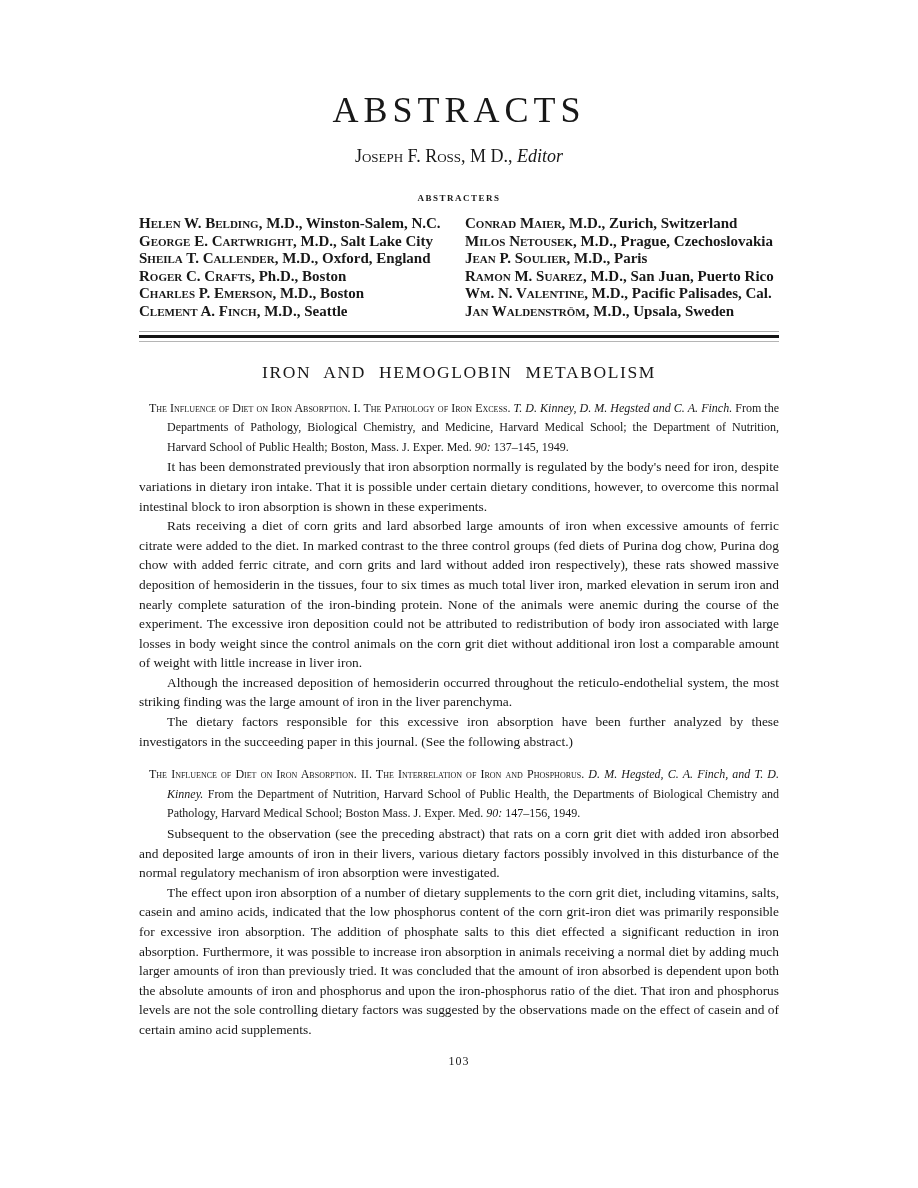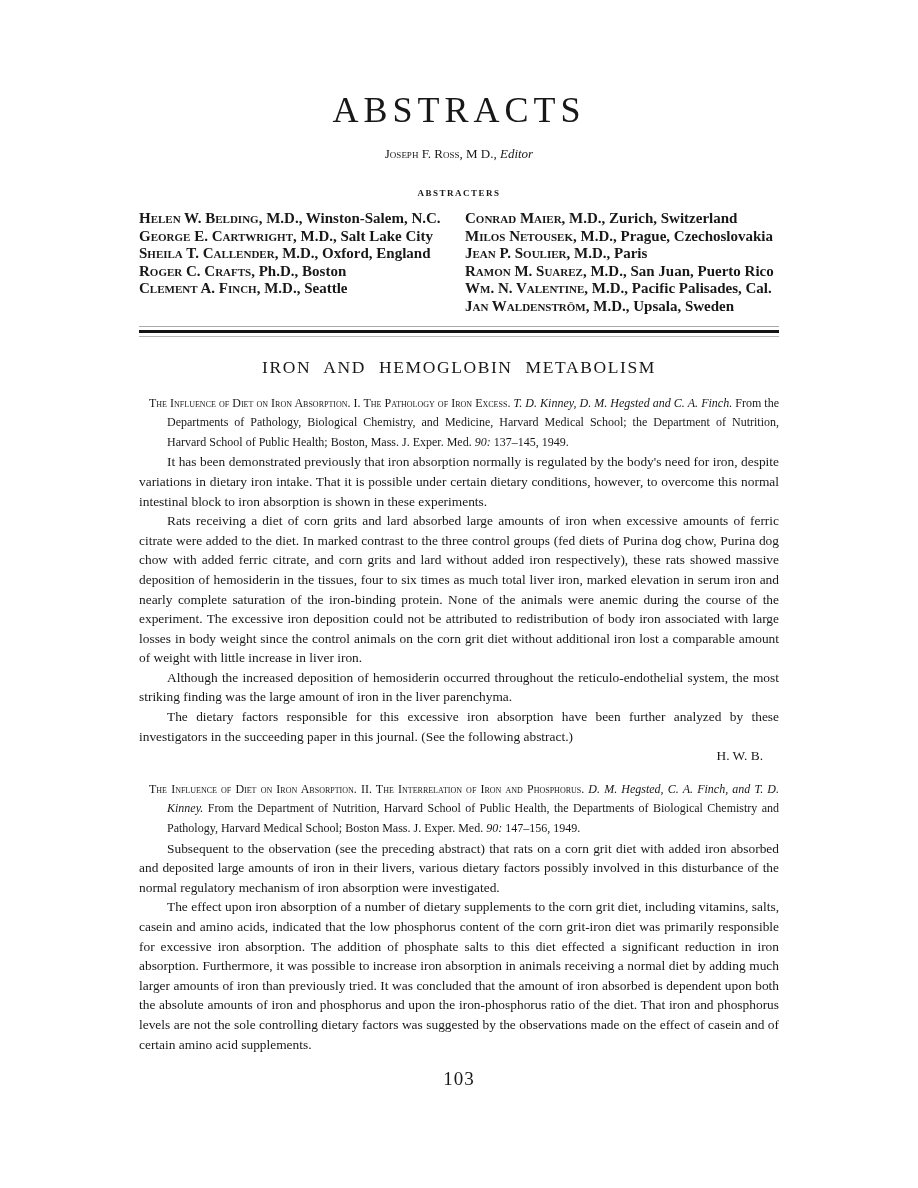--- a/index.html
+++ b/index.html
@@ -22,21 +22,21 @@
   .title {
     margin: 0;
     font-size: 36px;
     font-weight: normal;
     letter-spacing: 5px;
     text-align: center;
   }
   .editor-line {
     margin-top: 15px;
     text-align: center;
-    font-size: 13px;
+    font-size: 18px;
   }
   .sc { font-variant: small-caps; }
   .it { font-style: italic; }
   .abstracters-heading {
     margin-top: 26px;
     text-align: center;
     font-size: 9px;
     font-weight: bold;
     letter-spacing: 1.5px;
   }
@@ -89,21 +89,21 @@
     margin: 0;
     font-size: 13.4px;
     line-height: 19.6px;
     text-align: right;
     padding-right: 16px;
   }
   .abstract + .abstract { margin-top: 14px; }
   .page-number {
     margin-top: 14px;
     text-align: center;
-    font-size: 19px;
+    font-size: 12px;
     letter-spacing: 1px;
   }
 </style>
 </head>
 <body>
 
 <div class="page">
 
   <h1 class="title">ABSTRACTS</h1>
 
@@ -113,20 +113,21 @@
   </div>
 
   <div class="abstracters-heading">ABSTRACTERS</div>
 
   <div class="columns">
     <ul class="col left">
       <li><span class="sc">Helen W. Belding</span><span>, M.D., Winston-Salem, N.C.</span></li>
       <li><span class="sc">George E. Cartwright</span><span>, M.D., Salt Lake City</span></li>
       <li><span class="sc">Sheila T. Callender</span><span>, M.D., Oxford, England</span></li>
       <li><span class="sc">Roger C. Crafts</span><span>, Ph.D., Boston</span></li>
+      <li><span class="sc">Charles P. Emerson</span><span>, M.D., Boston</span></li>
       <li><span class="sc">Clement A. Finch</span><span>, M.D., Seattle</span></li>
     </ul>
     <ul class="col right">
       <li><span class="sc">Conrad Maier</span><span>, M.D., Zurich, Switzerland</span></li>
       <li><span class="sc">Milos Netousek</span><span>, M.D., Prague, Czechoslovakia</span></li>
       <li><span class="sc">Jean P. Soulier</span><span>, M.D., Paris</span></li>
       <li><span class="sc">Ramon M. Suarez</span><span>, M.D., San Juan, Puerto Rico</span></li>
       <li><span class="sc">Wm. N. Valentine</span><span>, M.D., Pacific Palisades, Cal.</span></li>
       <li><span class="sc">Jan Waldenström</span><span>, M.D., Upsala, Sweden</span></li>
     </ul>
@@ -145,21 +146,20 @@
       <span class="sc">The Influence of Diet on Iron Absorption. I. The Pathology of Iron Excess.</span>
       <span class="it">T. D. Kinney, D. M. Hegsted and C. A. Finch.</span>
       <span>From the Departments of Pathology, Biological Chemistry, and Medicine, Harvard Medical School; the Department of Nutrition, Harvard School of Public Health; Boston, Mass. J. Exper. Med.</span>
       <span class="it">90:</span>
       <span>137–145, 1949.</span>
     </p>
     <p class="body-par">It has been demonstrated previously that iron absorption normally is regulated by the body's need for iron, despite variations in dietary iron intake. That it is possible under certain dietary conditions, however, to overcome this normal intestinal block to iron absorption is shown in these experiments.</p>
     <p class="body-par">Rats receiving a diet of corn grits and lard absorbed large amounts of iron when excessive amounts of ferric citrate were added to the diet. In marked contrast to the three control groups (fed diets of Purina dog chow, Purina dog chow with added ferric citrate, and corn grits and lard without added iron respectively), these rats showed massive deposition of hemosiderin in the tissues, four to six times as much total liver iron, marked elevation in serum iron and nearly complete saturation of the iron-binding protein. None of the animals were anemic during the course of the experiment. The excessive iron deposition could not be attributed to redistribution of body iron associated with large losses in body weight since the control animals on the corn grit diet without additional iron lost a comparable amount of weight with little increase in liver iron.</p>
     <p class="body-par">Although the increased deposition of hemosiderin occurred throughout the reticulo-endothelial system, the most striking finding was the large amount of iron in the liver parenchyma.</p>
     <p class="body-par">The dietary factors responsible for this excessive iron absorption have been further analyzed by these investigators in the succeeding paper in this journal. (See the following abstract.)</p>
-    <p class="signature">H. W. B.</p>
   </section>
 
   <section class="abstract">
     <p class="citation">
       <span class="sc">The Influence of Diet on Iron Absorption. II. The Interrelation of Iron and Phosphorus.</span>
       <span class="it">D. M. Hegsted, C. A. Finch, and T. D. Kinney.</span>
       <span>From the Department of Nutrition, Harvard School of Public Health, the Departments of Biological Chemistry and Pathology, Harvard Medical School; Boston Mass. J. Exper. Med.</span>
       <span class="it">90:</span>
       <span>147–156, 1949.</span>
     </p>

